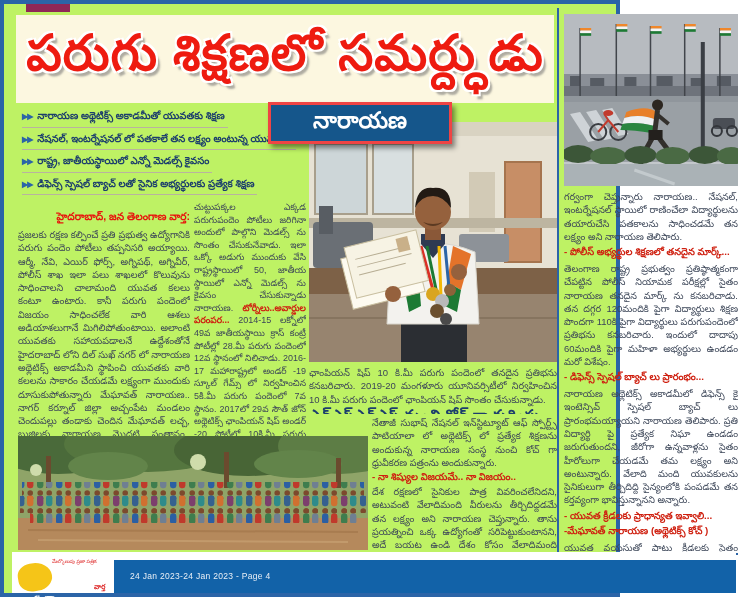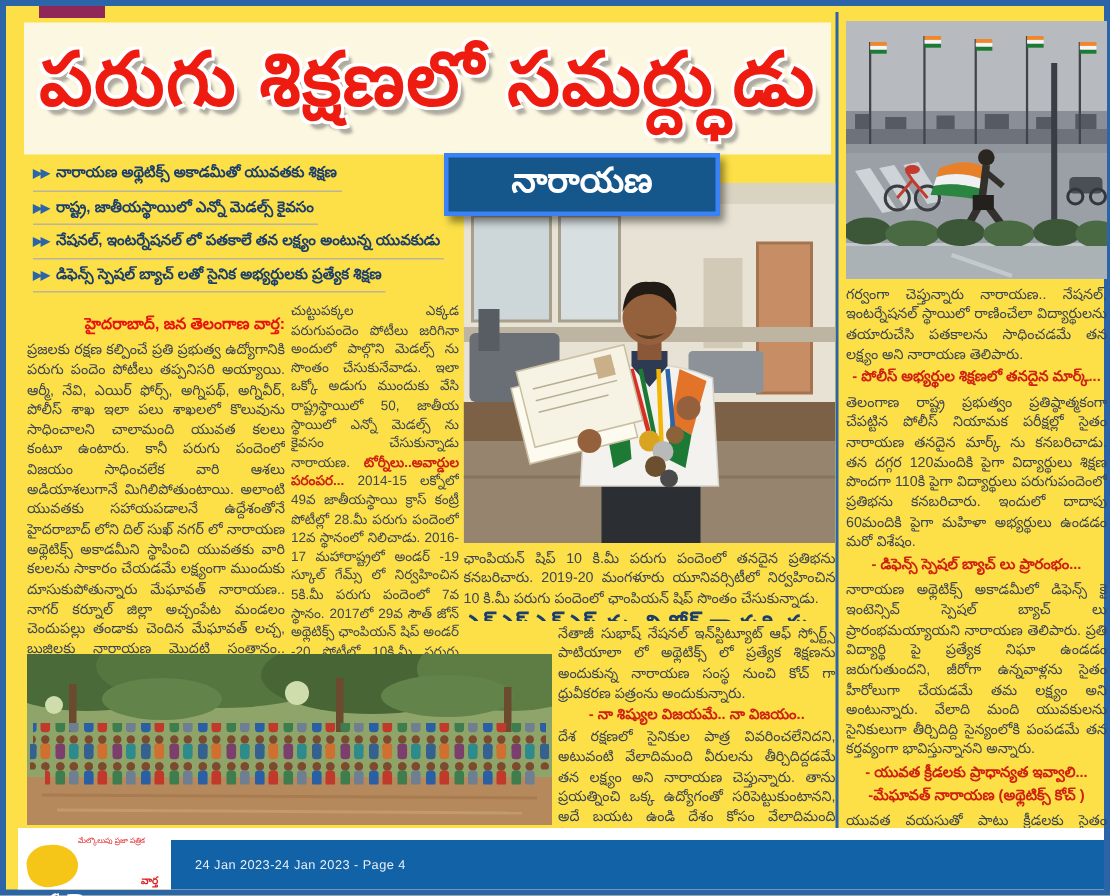--- a/index.html
+++ b/index.html
@@ -1,43 +1,43 @@
 <!DOCTYPE html>
 <html><head>
 <meta charset="utf-8">
 <style>
   html,body{margin:0;padding:0;width:740px;height:597px;overflow:hidden;
     font-family:"Liberation Sans",sans-serif;background:#fff;}
-  .page{position:absolute;inset:0;width:740px;height:597px;box-sizing:border-box;
-    border:4px solid #2b64a7;background:#fde047;}
+  .page{position:absolute;inset:0;width:620px;height:597px;box-sizing:border-box;
+    border:4px solid #2b64a7;background:#bef264;}
   .abs{position:absolute;box-sizing:border-box;}
 
   .tab{left:22px;top:0;width:44px;height:8px;background:#8f2757;}
   .headline-box{left:12px;top:11px;width:538px;height:88px;background:#fcf7e0;
     display:flex;align-items:center;justify-content:center;overflow:visible;z-index:2;}
   .headline{font-size:50px;font-weight:bold;color:#ee1b10;white-space:nowrap;letter-spacing:1px;
     text-shadow:-2px -2px 0 #fff,2px -2px 0 #fff,-2px 2px 0 #fff,2px 2px 0 #fff,4px 5px 2px rgba(110,110,110,.55);}
 
   .bullets{left:18px;top:106px;width:296px;z-index:1;}
   .bullet{display:table;border-bottom:1px solid #b9b39f;padding:0 3px 4px 0;margin-bottom:5px;
     font-size:10px;font-weight:bold;color:#1c3e6d;line-height:1.25;}
   .arr{color:#2b64a7;font-size:8px;margin-right:5px;letter-spacing:-1px;}
 
-  .badge{left:292px;top:98px;width:184px;height:42px;background:#15568b;border:3px solid #3b82f6;
+  .badge{left:264px;top:98px;width:184px;height:42px;background:#15568b;border:3px solid #ef4444;
     box-shadow:3px 4px 5px rgba(0,0,0,.45);display:flex;align-items:center;justify-content:center;
     z-index:5;text-align:center;}
   .badge span{color:#fff;font-size:23px;font-weight:bold;}
 
   .photo-main{left:305px;top:118px;width:248px;height:240px;z-index:3;overflow:hidden;}
   .photo-side{left:560px;top:10px;width:174px;height:172px;overflow:hidden;}
   .photo-group{left:14px;top:432px;width:350px;height:114px;z-index:4;overflow:hidden;}
   .photo-main svg,.photo-side svg,.photo-group svg{display:block;width:100%;height:100%;}
 
   .bodytxt{font-size:9.5px;color:#3c4658;text-align:justify;line-height:1.4;}
-  .red-head{color:#cf2010;font-weight:bold;text-align:center;}
+  .red-head{color:#cf2010;font-weight:bold;}
   .navy-head{color:#1c3e6d;font-weight:bold;}
   .col1{left:14px;top:206px;width:172px;height:228px;overflow:hidden;}
   .dateline{color:#e8130c;font-weight:bold;text-align:right;font-size:10.5px;margin:0 0 3px 0;}
   .col2{left:190px;top:197px;width:112px;height:238px;overflow:hidden;font-size:9px;}
   .belowphoto{left:305px;top:362px;width:248px;height:48px;overflow:hidden;}
   .netaji{left:368px;top:412px;width:185px;height:140px;overflow:hidden;}
 
   .vsep{left:553px;top:4px;width:2px;height:548px;background:#2b64a7;}
   .sidebar-text{left:560px;top:186px;width:174px;height:362px;overflow:hidden;}
   .sidebar-text p{margin:0 0 3px 0;}
@@ -67,25 +67,25 @@
     <span class="headline">పరుగు శిక్షణలో సమర్ద్ధుడు</span>
   </div>
 
   <div class="abs bullets">
     <div class="bullet">
         <span class="arr">▶▶</span>
         <span>నారాయణ అథ్లెటిక్స్ అకాడమీతో యువతకు శిక్షణ</span>
       </div>
     <div class="bullet">
         <span class="arr">▶▶</span>
-        <span>రాష్ట్ర, జాతీయస్థాయిలో ఎన్నో మెడల్స్ కైవసం</span>
+        <span>నేషనల్, ఇంటర్నేషనల్ లో పతకాలే తన లక్ష్యం అంటున్న యువకుడు</span>
       </div>
     <div class="bullet">
         <span class="arr">▶▶</span>
-        <span>నేషనల్, ఇంటర్నేషనల్ లో పతకాలే తన లక్ష్యం అంటున్న యువకుడు</span>
+        <span>రాష్ట్ర, జాతీయస్థాయిలో ఎన్నో మెడల్స్ కైవసం</span>
       </div>
     <div class="bullet">
         <span class="arr">▶▶</span>
         <span>డిఫెన్స్ స్పెషల్ బ్యాచ్ లతో సైనిక అభ్యర్థులకు ప్రత్యేక శిక్షణ</span>
       </div>
   </div>
 
   <div class="abs badge">
     <span>నారాయణ</span>
   </div>

